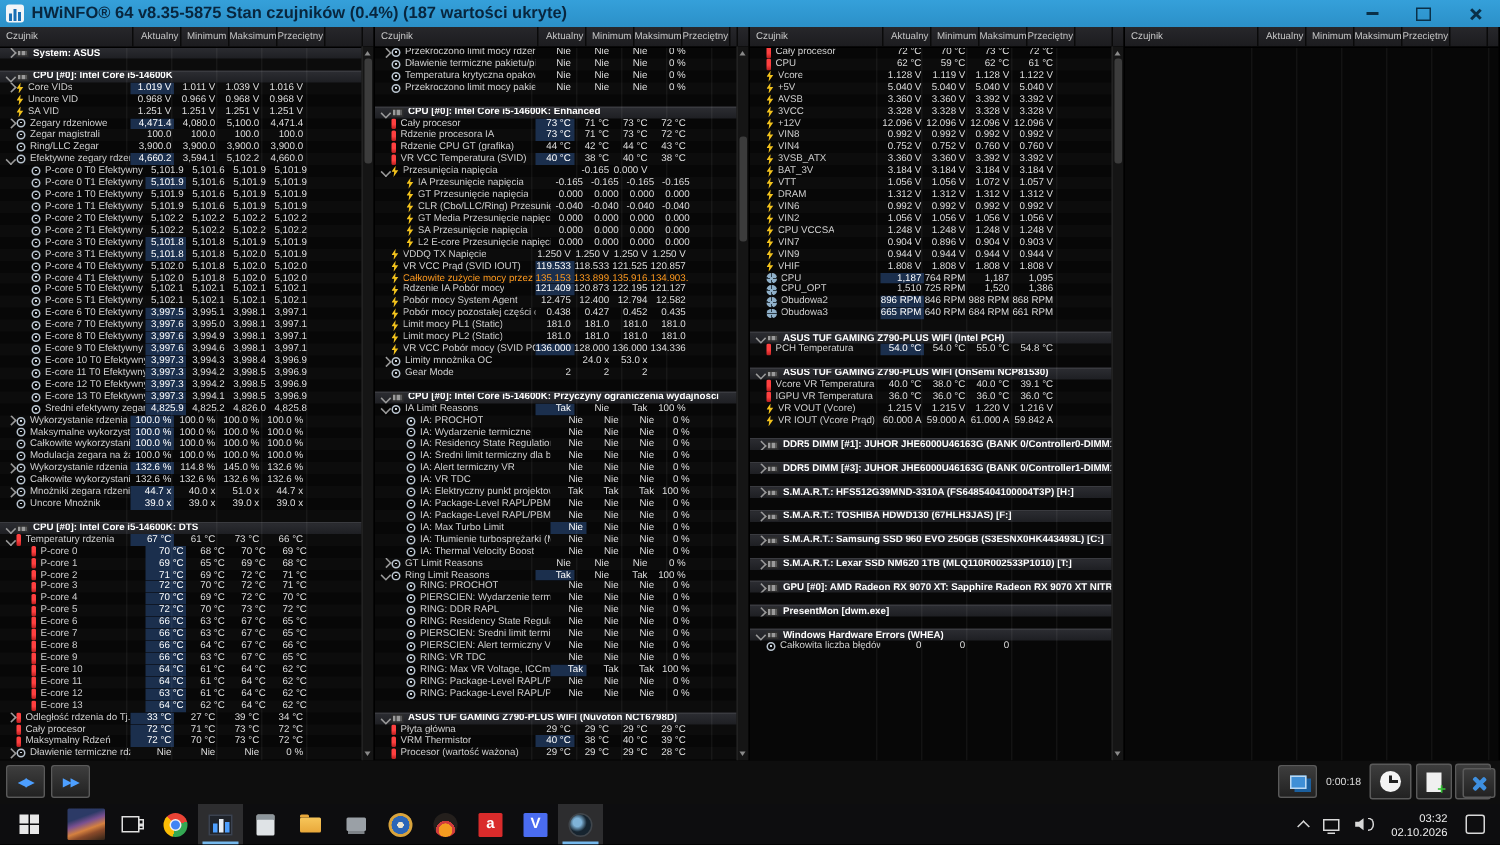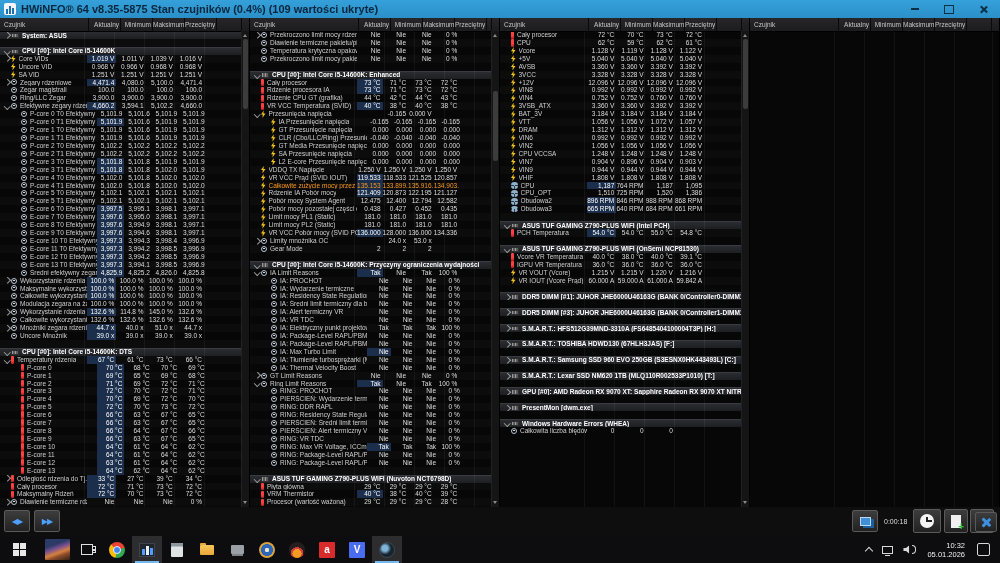--- a/index.html
+++ b/index.html
@@ -124,21 +124,21 @@
 <body>
 
 <div id="app">
 
   <div id="titlebar">
     <span class="logo">
         <i></i>
         <i></i>
         <i></i>
       </span>
-    <span id="title-text">HWiNFO® 64 v8.35-5875 Stan czujników (0.4%) (109 wartości ukryte)</span>
+    <span id="title-text">HWiNFO® 64 v8.35-5875 Stan czujników (0.4%) (187 wartości ukryte)</span>
     <div id="wincontrols">
       <div class="wbtn">
           <span class="min"></span>
         </div>
       <div class="wbtn">
           <span class="max"></span>
         </div>
       <div class="wbtn">
           <span class="cls"></span>
         </div>
@@ -2170,20 +2170,20 @@
           <span class="chevup"></span>
         </div>
       <div class="trayitem">
           <span class="net"></span>
         </div>
       <div class="trayitem">
           <span class="spk"></span>
           <span class="spkarc"></span>
         </div>
       <div id="clockblock">
-        <div>10:32</div>
-        <div>05.01.2026</div>
+        <div>03:32</div>
+        <div>02.10.2026</div>
       </div>
       <div id="notif"></div>
     </div>
   </div>
 
 </div>
 
 </body></html>

